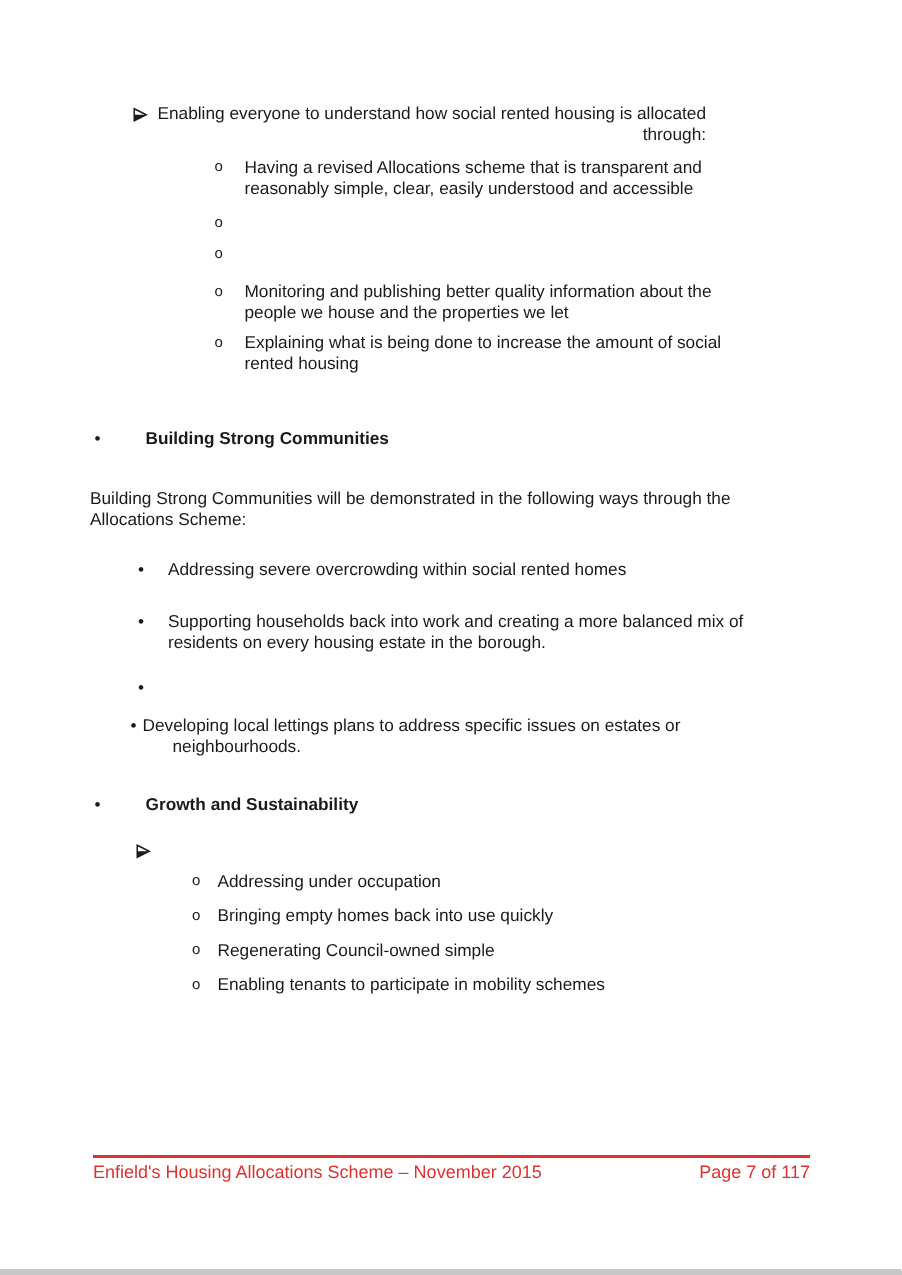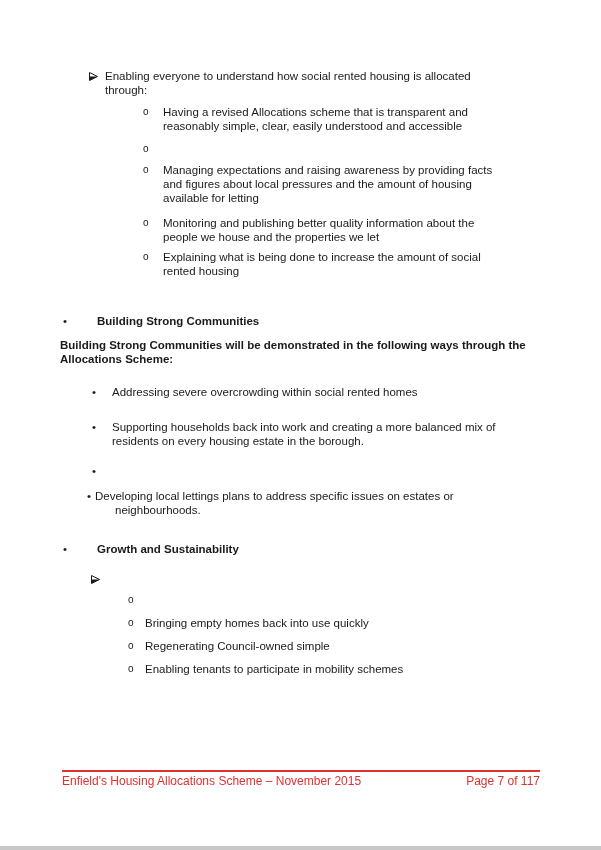--- a/index.html
+++ b/index.html
@@ -28,21 +28,21 @@
 
   
   .arrow-item {
     display: flex;
     align-items: flex-start;
   }
   .arrow-item .marker {
     flex: 0 0 17px;
     padding-top: 2px;
   }
-  .arrow1 { margin-left: 28px; }
+  .arrow1 { margin-left: 28px; text-align: right; }
   .arrow2 { margin-left: 30px; margin-top: 16px; }
   .arrow2 .marker { flex: 0 0 15px; }
 
   
   .o-item {
     display: flex;
     align-items: flex-start;
   }
   .o-item .o-marker {
     flex: 0 0 20px;
@@ -64,21 +64,21 @@
     font-weight: bold;
   }
   .section-heading .dot-marker {
     flex: 0 0 34px;
     padding-left: 3px;
     font-weight: normal;
   }
   .heading1 { margin-top: 36px; }
   .heading2 { margin-top: 25px; }
 
-  .paragraph { margin-top: 10px; font-weight: bold; }
+  .paragraph { margin-top: 26px; }
 
   
   .dot-list { margin-top: 19px; }
   .dot-item {
     display: flex;
     align-items: flex-start;
     margin-left: 32px;
   }
   .dot-item .dot-marker { flex: 0 0 20px; }
   .dot-item-0 { margin-bottom: 21px; }
@@ -136,23 +136,20 @@
       <div class="o-item o-item-0">
         <span class="o-marker">o</span>
         <span class="txt">Having a revised Allocations scheme that is transparent and
 reasonably simple, clear, easily understood and accessible</span>
       </div>
       <div class="o-item o-item-1">
         <span class="o-marker">o</span>
       </div>
       <div class="o-item o-item-2">
         <span class="o-marker">o</span>
-        <span class="txt">Managing expectations and raising awareness by providing facts
-and figures about local pressures and the amount of housing
-available for letting</span>
       </div>
       <div class="o-item o-item-3">
         <span class="o-marker">o</span>
         <span class="txt">Monitoring and publishing better quality information about the
 people we house and the properties we let</span>
       </div>
       <div class="o-item o-item-4">
         <span class="o-marker">o</span>
         <span class="txt">Explaining what is being done to increase the amount of social
 rented housing</span>
@@ -197,20 +194,21 @@
         <svg width="11" height="11" viewBox="0 0 11 11">
           <polygon points="1.5,1.5 9.5,5.5 1.5,9.5" fill="#ffffff" stroke="#1a1a1a" stroke-width="1"></polygon>
           <polygon points="1.5,5.5 9.5,5.5 1.5,9.5" fill="#1a1a1a"></polygon>
         </svg>
       </span>
     </div>
 
     <div class="olist2">
       <div class="o-item">
         <span class="o-marker">o</span>
+        <span class="txt">Addressing under occupation</span>
       </div>
       <div class="o-item">
         <span class="o-marker">o</span>
         <span class="txt">Bringing empty homes back into use quickly</span>
       </div>
       <div class="o-item">
         <span class="o-marker">o</span>
         <span class="txt">Regenerating Council-owned simple</span>
       </div>
       <div class="o-item">

